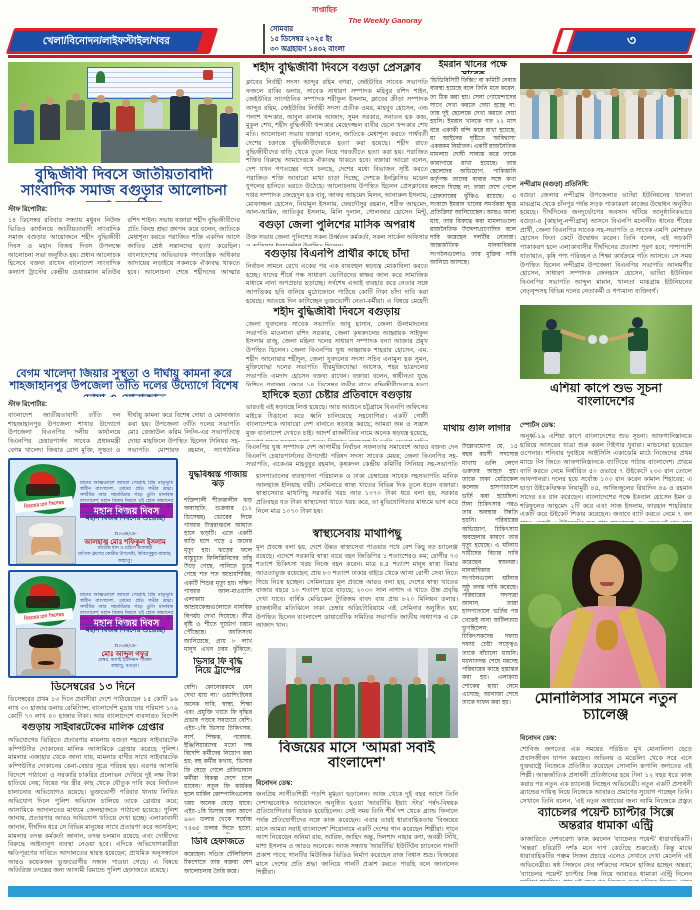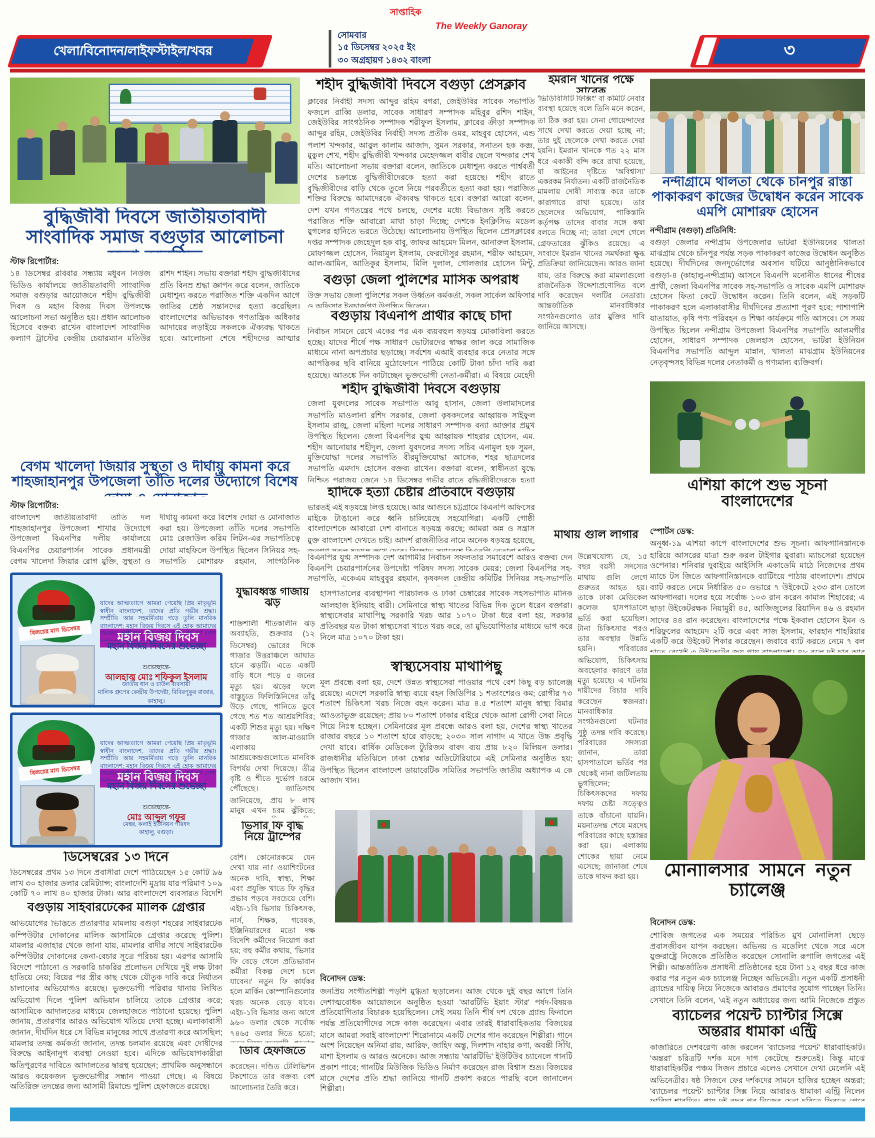--- a/index.html
+++ b/index.html
@@ -156,21 +156,20 @@
   <div class="art h-black" style="left:434px;top:424px;width:86px;height:15px;font-size:9px;">মাথায় গুলি লাগার</div>
   <div class="art body-txt" style="left:462px;top:442px;width:56px;height:438px;font-size:6px;">উল্লেখযোগ্য যে, ১৫ বছর বয়সী সদস্যের মাথায় গুলি লেগে গুরুতর আহত হয়। তাকে ঢাকা মেডিকেল কলেজ হাসপাতালে ভর্তি করা হয়েছিল। টানা চিকিৎসার পরও তার অবস্থার উন্নতি হয়নি। পরিবারের অভিযোগ, চিকিৎসায় অবহেলার কারণে তার মৃত্যু হয়েছে। এ ঘটনায় দায়ীদের বিচার দাবি করেছেন স্বজনরা। মানবাধিকার সংগঠনগুলো ঘটনার সুষ্ঠু তদন্ত দাবি করেছে। পরিবারের সদস্যরা জানান, তারা হাসপাতালে ভর্তির পর থেকেই নানা জটিলতায় ভুগছিলেন; চিকিৎসকদের দফায় দফায় চেষ্টা সত্ত্বেও তাকে বাঁচানো যায়নি। ময়নাতদন্ত শেষে মরদেহ পরিবারের কাছে হস্তান্তর করা হয়। এলাকায় শোকের ছায়া নেমে এসেছে; জানাজা শেষে তাকে দাফন করা হয়।</div>
 
   <div class="photo" style="left:520px;top:63px;width:172px;height:76px;">
     <div class="abs" style="inset:0;background:linear-gradient(#e7ebdd 0%,#cfd6c2 35%,#9aa78c 60%,#8c9a80 100%);"></div>
     <div class="abs" style="left:0;top:0;right:0;height:26px;background:radial-gradient(circle at 20% 100%,#53663f 30%,transparent 60%),radial-gradient(circle at 60% 100%,#5a6c46 30%,transparent 60%),radial-gradient(circle at 90% 100%,#4a5d3a 30%,transparent 60%);"></div>
     <div class="abs" style="left:0;bottom:0;right:0;height:44px;background:repeating-linear-gradient(90deg,#e9e7e0 0 12px,#7fa8c9 12px 19px,#e9e7e0 19px 30px,#3f7d4a 30px 37px,#d9cfa8 37px 44px,#e9e7e0 44px 56px,#8c6e4f 56px 62px);"></div>
     <div class="dots" style="left:6px;top:26px;background:#c79b72;box-shadow:14px 2px 0 #e8e4da,28px -1px 0 #c79b72,42px 1px 0 #e8e4da,56px 0 0 #b5854f,70px 2px 0 #e8e4da,84px -1px 0 #c79b72,98px 1px 0 #e8e4da,112px 0 0 #c79b72,126px 2px 0 #e8e4da,140px -1px 0 #b5854f,154px 1px 0 #e8e4da;"></div>
   </div>
 
-  <div class="art h-blue" style="left:520px;top:141px;width:172px;height:36px;font-size:10.5px;">নন্দীগ্রামে থালতা থেকে চাঁনপুর রাস্তা পাকাকরণ কাজের উদ্বোধন করেন সাবেক এমপি মোশারফ হোসেন</div>
   <div class="art" style="left:520px;top:179px;width:172px;height:124px;">
     <div class="byline">নন্দীগ্রাম (বগুড়া) প্রতিনিধি:</div>
     <div class="body-txt" style="height:113px;">বগুড়া জেলার নন্দীগ্রাম উপজেলার ভাটরা ইউনিয়নের থালতা মাঝগ্রাম থেকে চাঁনপুর পর্যন্ত সড়ক পাকাকরণ কাজের উদ্বোধন অনুষ্ঠিত হয়েছে। দীর্ঘদিনের জনদুর্ভোগের অবসান ঘটিয়ে আনুষ্ঠানিকভাবে বগুড়া-৪ (কাহালু-নন্দীগ্রাম) আসনে বিএনপি মনোনীত ধানের শীষের প্রার্থী, জেলা বিএনপির সাবেক সহ-সভাপতি ও সাবেক এমপি মোশারফ হোসেন ফিতা কেটে উদ্বোধন করেন। তিনি বলেন, এই সড়কটি পাকাকরণ হলে এলাকাবাসীর দীর্ঘদিনের প্রত্যাশা পূরণ হবে; পাশাপাশি যাতায়াত, কৃষি পণ্য পরিবহন ও শিক্ষা কার্যক্রমে গতি আসবে। সে সময় উপস্থিত ছিলেন নন্দীগ্রাম উপজেলা বিএনপির সভাপতি আলমগীর হোসেন, সাধারণ সম্পাদক জেলহাস হোসেন, ভাটরা ইউনিয়ন বিএনপির সভাপতি আব্দুল মান্নান, থালতা মাঝগ্রাম ইউনিয়নের নেতৃবৃন্দসহ বিভিন্ন দলের নেতাকর্মী ও গণ্যমান্য ব্যক্তিবর্গ।</div>
   </div>
 
   <div class="photo" style="left:520px;top:305px;width:172px;height:74px;">
     <div class="abs" style="inset:0;background:linear-gradient(100deg,#4f7d33,#79a653 40%,#93bd66 70%,#6f9c49);"></div>
     <div class="abs" style="left:26px;top:14px;width:11px;height:11px;background:#233044;border-radius:50%;"></div>
     <div class="abs" style="left:22px;top:25px;width:20px;height:22px;background:#1d4f33;border-radius:3px;"></div>
     <div class="abs" style="left:24px;top:47px;width:16px;height:22px;background:#d8dce0;border-radius:2px;"></div>
@@ -196,21 +195,21 @@
     <div class="abs" style="left:52px;top:16px;width:70px;height:76px;background:#241712;border-radius:46% 46% 48% 48%;"></div>
     <div class="abs" style="left:70px;top:30px;width:34px;height:42px;background:#d9a678;border-radius:50% 50% 46% 46%;"></div>
     <div class="abs" style="left:80px;top:58px;width:14px;height:4px;background:#a34a45;border-radius:0 0 6px 6px;"></div>
     <div class="abs" style="left:78px;top:72px;width:18px;height:12px;background:#cf9a6c;"></div>
     <div class="abs" style="left:30px;top:82px;width:116px;height:82px;background:linear-gradient(120deg,#eaa9b5,#e2889b 70%);border-radius:40% 40% 0 0;"></div>
     <div class="abs" style="left:44px;top:84px;width:18px;height:84px;background:#d9b64e;transform:rotate(18deg);"></div>
     <div class="abs" style="left:110px;top:84px;width:18px;height:84px;background:#d9b64e;transform:rotate(-18deg);"></div>
     <div class="abs" style="left:76px;top:96px;width:22px;height:30px;background:#c8912f;border-radius:40%;"></div>
   </div>
 
-  <div class="art h-black" style="left:520px;top:691px;width:172px;height:40px;font-size:14.5px;font-family:Liberation Mono, monospace;">মোনালিসার সামনে নতুন চ্যালেঞ্জ</div>
+  <div class="art h-black" style="left:520px;top:691px;width:172px;height:40px;font-size:14.5px;">মোনালিসার সামনে নতুন চ্যালেঞ্জ</div>
   <div class="art" style="left:520px;top:733px;width:172px;height:71px;">
     <div class="byline">বিনোদন ডেস্ক:</div>
     <div class="body-txt" style="height:61px;">শোবিজ জগতের এক সময়ের পরিচিত মুখ মোনালিসা ছেড়ে প্রবাসজীবন যাপন করছেন। অভিনয় ও মডেলিং থেকে সরে এসে যুক্তরাষ্ট্রে নিজেকে প্রতিষ্ঠিত করেছেন সোনালি রূপালি জগতের এই শিল্পী। আন্তর্জাতিক প্রসাধনী প্রতিষ্ঠানের হয়ে টানা ১২ বছর ধরে কাজ করার পর নতুন এক চ্যালেঞ্জ নিচ্ছেন অভিনেত্রী। নতুন একটি প্রসাধনী ব্র্যান্ডের দায়িত্ব নিয়ে নিজেকে আবারও প্রমাণের সুযোগ পাচ্ছেন তিনি। সেখানে তিনি বলেন, 'এই নতুন অধ্যায়ের জন্য আমি নিজেকে প্রস্তুত করেছি। দীর্ঘ ক্যারিয়ারে এমন সুযোগ বারবার আসে না; ভক্তদের ভালোবাসা, মুগ্ধতা ও দোয়াই আমার পাথেয়। যুক্তরাষ্ট্রে এসে বুঝেছি, এই সেক্টরে আমার আরও অনেক কিছু করার আছে।'</div>
   </div>
 
   <div class="art h-black" style="left:520px;top:806px;width:172px;height:27px;font-size:11.5px;">ব্যাচেলর পয়েন্ট চ্যাপ্টার সিক্সে অন্তরার ধামাকা এন্ট্রি</div>
   <div class="art body-txt" style="left:520px;top:835px;width:172px;height:46px;">কাজারিতে দেশবরেণ্য কাজ করলেন 'ব্যাচেলর পয়েন্ট' ধারাবাহিকটি। 'অন্তরা' চরিত্রটি দর্শক মনে দাগ কেটেছে শুরুতেই। কিন্তু মাঝে ধারাবাহিকটির পঞ্চম সিজন প্রচারে এলেও সেখানে দেখা মেলেনি এই অভিনেত্রীর। ষষ্ঠ সিজনে ফের দর্শকদের সামনে হাজির হচ্ছেন অন্তরা; 'ব্যাচেলর পয়েন্ট' চ্যাপ্টার সিক্স নিয়ে আবারও ধামাকা এন্ট্রি নিলেন ফারিয়া শারমিন। প্রায় দুই বছর পর নিজের চেনা চরিত্রে ফিরতে পেরে দারুণ উচ্ছ্বসিত অভিনেত্রী। ভক্তদের উদ্দেশে অভিনেত্রী বললেন, 'নয় দুই বছর ব্যাচেলর পয়েন্ট-এর জন্য অপেক্ষা করেছি।'</div>
 
   <div class="adbox" style="left:8px;top:458px;">
     <div class="ad-logo">
@@ -298,20 +297,21 @@
     </div>
     <div class="pn" style="left:18px;top:36px;width:18px;height:54px;background:#2f7d3a;border-left:3px solid #c2322e;"></div>
     <div class="pn" style="left:42px;top:36px;width:18px;height:54px;background:#2f7d3a;border-left:3px solid #c2322e;"></div>
     <div class="pn" style="left:66px;top:36px;width:18px;height:54px;background:#2f7d3a;border-left:3px solid #c2322e;"></div>
     <div class="pn" style="left:90px;top:34px;width:19px;height:56px;background:#c2322e;border-left:3px solid #2f7d3a;"></div>
     <div class="pn" style="left:116px;top:36px;width:18px;height:54px;background:#347e46;"></div>
     <div class="pn" style="left:140px;top:36px;width:18px;height:54px;background:#2f7d44;"></div>
     <div class="pn" style="left:164px;top:36px;width:18px;height:54px;background:#347e46;"></div>
   </div>
 
+  <div class="art h-black" style="left:256px;top:740px;width:202px;height:36px;font-size:14px;">বিজয়ের মাসে 'আমরা সবাই বাংলাদেশ'</div>
   <div class="art" style="left:256px;top:778px;width:202px;height:104px;">
     <div class="byline">বিনোদন ডেস্ক:</div>
     <div class="body-txt" style="height:94px;">জনপ্রিয় সংগীতশিল্পী পড়শি মুগ্ধতা ছড়ালেন। আজ থেকে দুই বছর আগে তিনি দেশাত্মবোধক আয়োজনে অনুষ্ঠিত হওয়া 'আরটিভি ইয়াং স্টার' পর্ষদ-বিষয়ক প্রতিযোগিতার বিচারক হয়েছিলেন। সেই সময় তিনি শীর্ষ দশ থেকে গ্র্যান্ড ফিনালে পর্যন্ত প্রতিযোগীদের সঙ্গে কাজ করেছেন। এবার তারই ধারাবাহিকতায় 'বিজয়ের মাসে আমরা সবাই বাংলাদেশ' শিরোনামে একটি দেশের গান করেছেন শিল্পীরা। গানে অংশ নিয়েছেন অনিমা রায়, আরিফ, জাহিদ অন্তু, দিলশাদ নাহার কণা, অবন্তী সিঁথি, মাশা ইসলাম ও আরও অনেকে। আজ সন্ধ্যায় 'আরটিভি' ইউটিউব চ্যানেলে গানটি প্রকাশ পাবে; গানটির মিউজিক ভিডিও নির্মাণ করেছেন রাজ বিশ্বাস শুভ্র। বিজয়ের মাসে দেশের প্রতি শ্রদ্ধা জানিয়ে গানটি প্রকাশ করতে পারছি বলে জানালেন শিল্পীরা।</div>
   </div>
 
   <div class="strip"></div>
 
 </div>
 
 </body></html>

